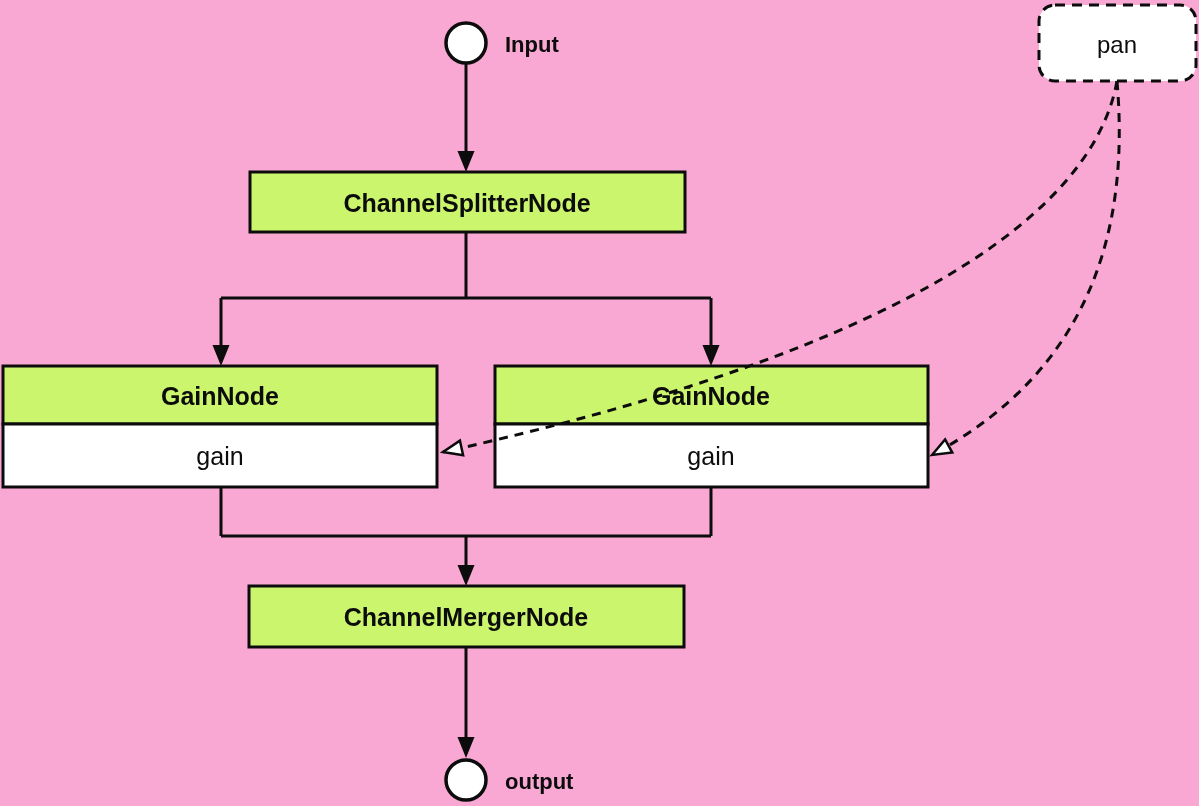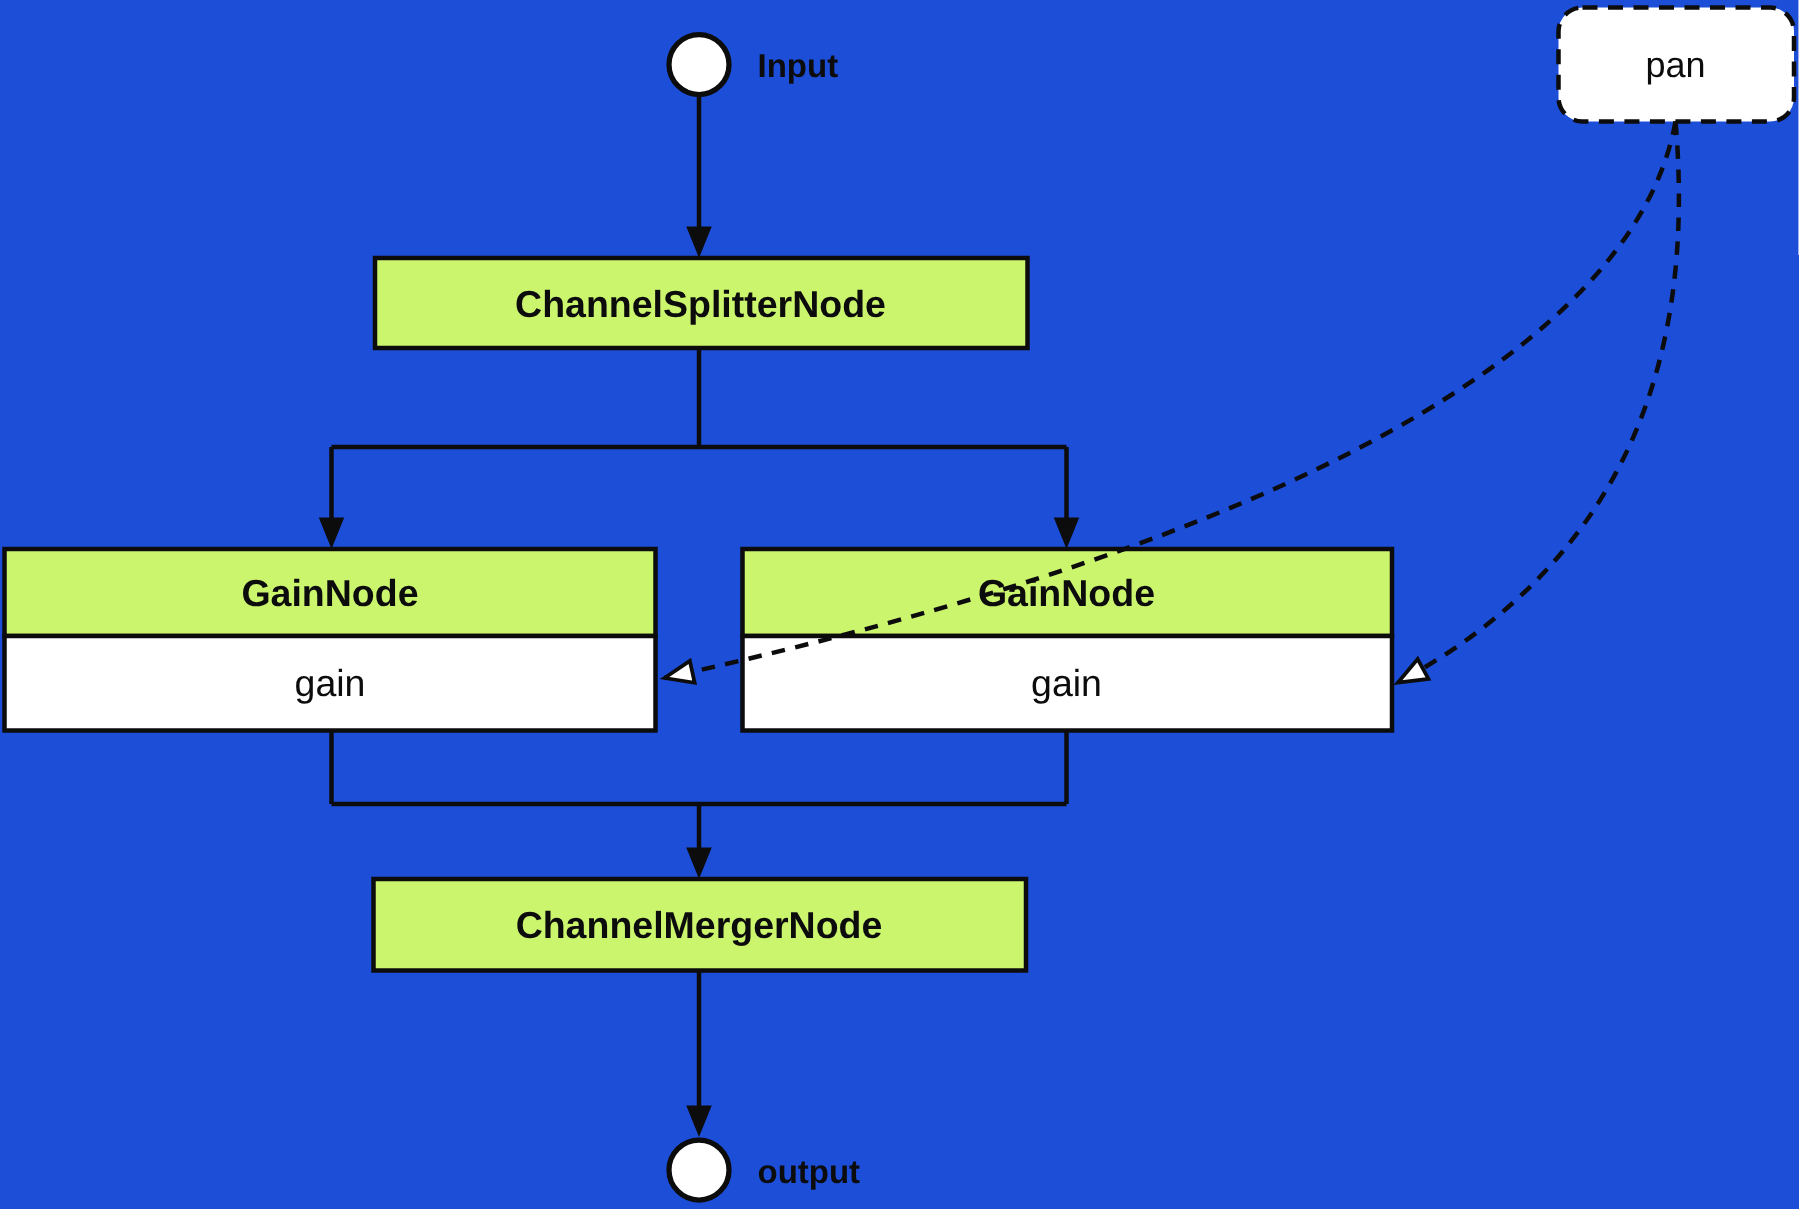--- a/index.html
+++ b/index.html
@@ -5,21 +5,21 @@
   html, body {
     margin: 0;
     padding: 0;
     background: #ffffff;
     font-family: "Liberation Sans", sans-serif;
   }
   .stage {
     position: relative;
     width: 1199px;
     height: 806px;
-    background: #1d4ed8;
+    background: #f9a8d4;
     overflow: hidden;
   }
   svg { display: block; }
 
   .wire {
     stroke: #0c0c0c;
     stroke-width: 3;
     fill: none;
   }
   .dashed-wire {

